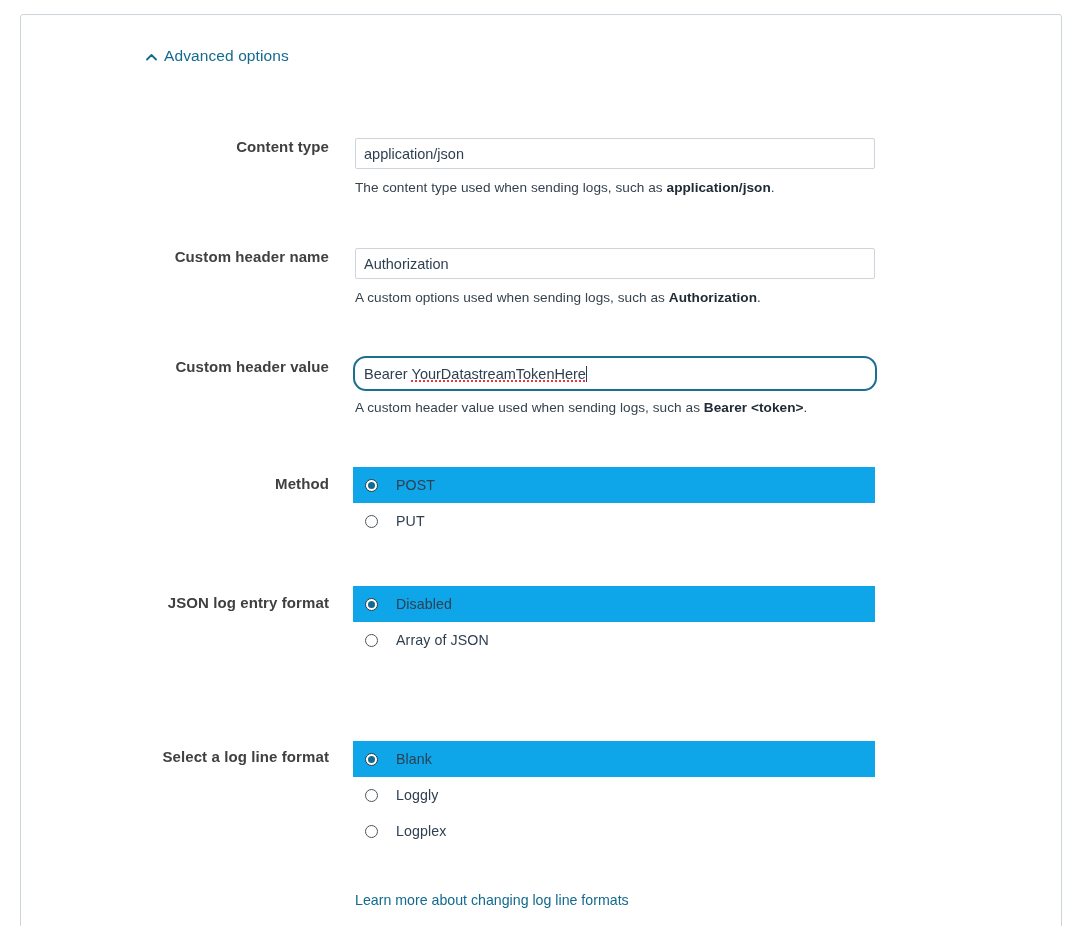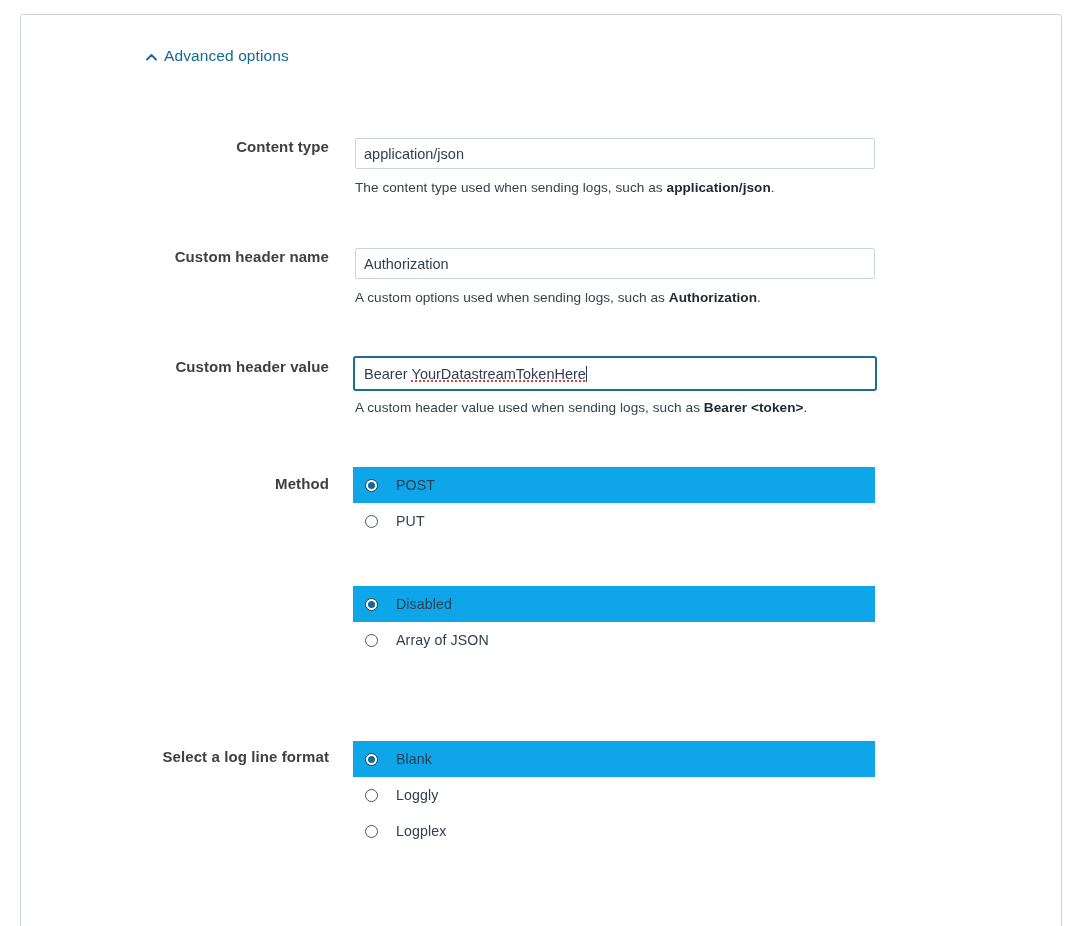--- a/index.html
+++ b/index.html
@@ -96,21 +96,21 @@
     padding: 0 8px;
     outline: none;
     display: flex;
     align-items: center;
   }
 
   .text-input.focused {
     width: 524px;
     height: 35px;
     border: 2px solid #1a6e8e;
-    border-radius: 3px;
+    border-radius: 13px;
     margin-left: -2px;
     margin-top: -2px;
     box-shadow: inset 0 0 0 1px #ffffff;
     padding: 0 9px;
   }
 
   .input-value { white-space: pre; }
   .spell-error {
     text-decoration: underline;
     text-decoration-style: dotted;
@@ -249,20 +249,21 @@
       <div class="radio-row selected">
         <span class="radio-mark on"></span>
         <span class="radio-label">POST</span>
       </div>
       <div class="radio-row">
         <span class="radio-mark"></span>
         <span class="radio-label">PUT</span>
       </div>
     </div>
 
+    <div class="field-label" style="position:absolute; top:579px">JSON log entry format</div>
     <div class="radio-group" style="top:571px">
       <div class="radio-row selected">
         <span class="radio-mark on"></span>
         <span class="radio-label">Disabled</span>
       </div>
       <div class="radio-row">
         <span class="radio-mark"></span>
         <span class="radio-label">Array of JSON</span>
       </div>
     </div>
@@ -276,15 +277,16 @@
       <div class="radio-row">
         <span class="radio-mark"></span>
         <span class="radio-label">Loggly</span>
       </div>
       <div class="radio-row">
         <span class="radio-mark"></span>
         <span class="radio-label">Logplex</span>
       </div>
     </div>
 
+    <a class="learn-link" style="top:877px">Learn more about changing log line formats</a>
 
   </div>
 </div>
 
 </body></html>

